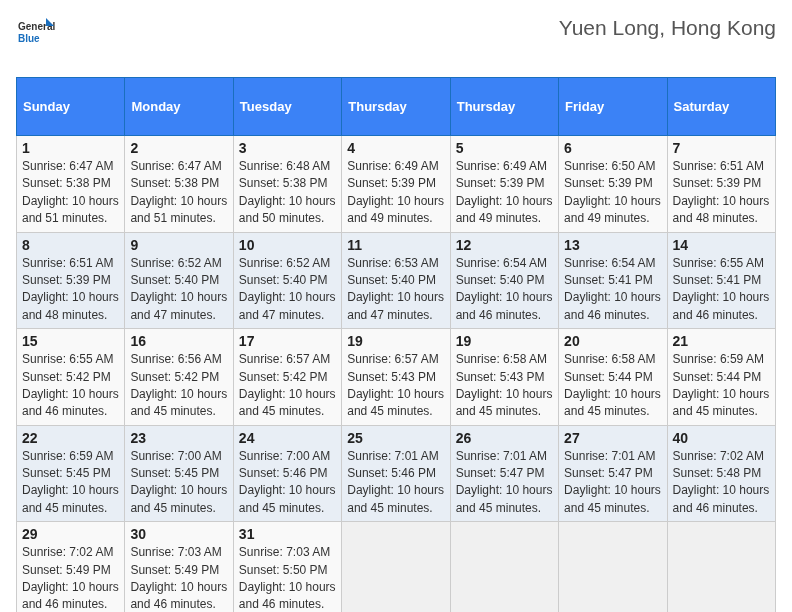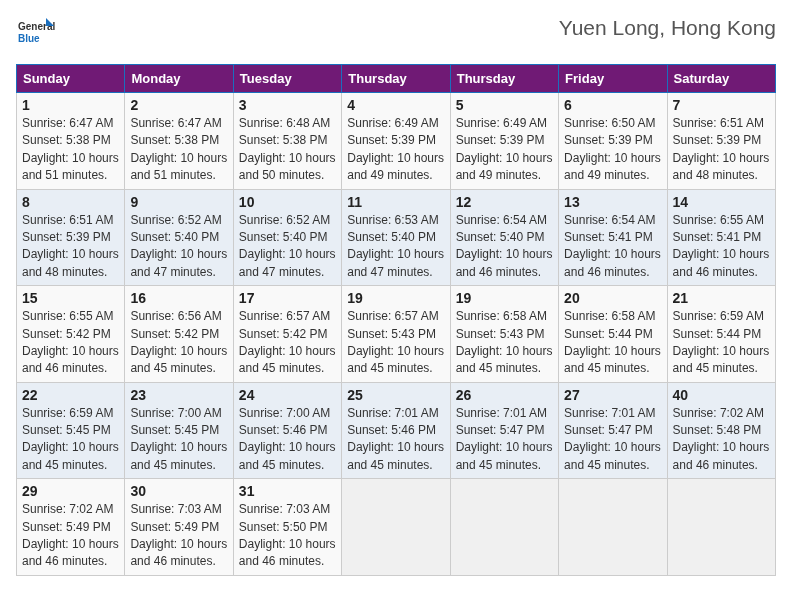--- a/index.html
+++ b/index.html
@@ -7,21 +7,21 @@
       font-family: Arial, sans-serif;
       background: #fff;
       width: 792px;
       min-height: 612px;
       padding: 16px;
     }
     .header-section {
       display: flex;
       justify-content: space-between;
       align-items: flex-start;
-      margin-bottom: 8px;
+      margin-bottom: 21px;
       gap: 46px;
     }
     .logo {
       display: flex;
       align-items: center;
       gap: 4px;
     }
     .title-section {
       text-align: right;
     }
@@ -33,25 +33,25 @@
     .location-title {
       font-size: 21px;
       color: #555;
     }
     table {
       width: 100%;
       border-collapse: collapse;
       font-size: 11px;
     }
     thead tr th {
-      background: #701a75;
+      background: #3b82f6;
       color: #fff;
       font-size: 13px;
       font-weight: bold;
-      padding: 6px 6px;
+      padding: 21px 6px;
       text-align: left;
       border: 1px solid #1a6fbe;
     }
     tbody tr td {
       border: 1px solid #ccc;
       vertical-align: top;
       padding: 4px 5px;
       width: 14.28%;
       min-height: 70px;
     }

